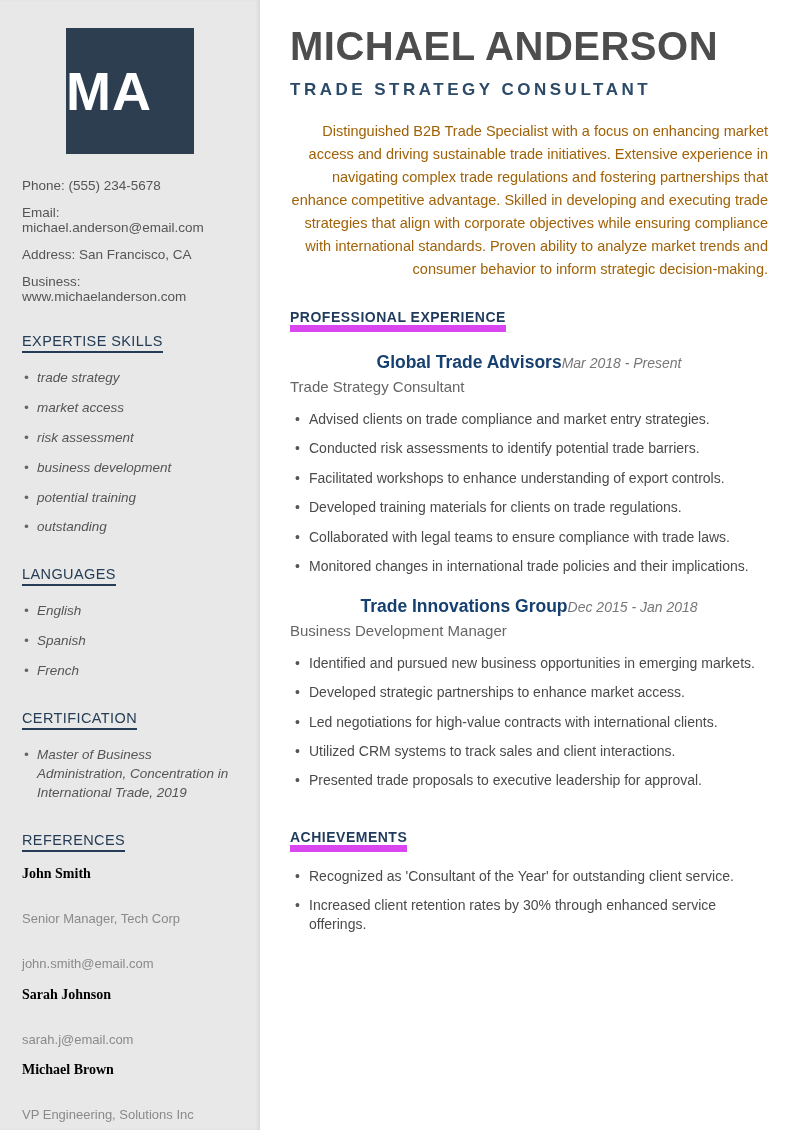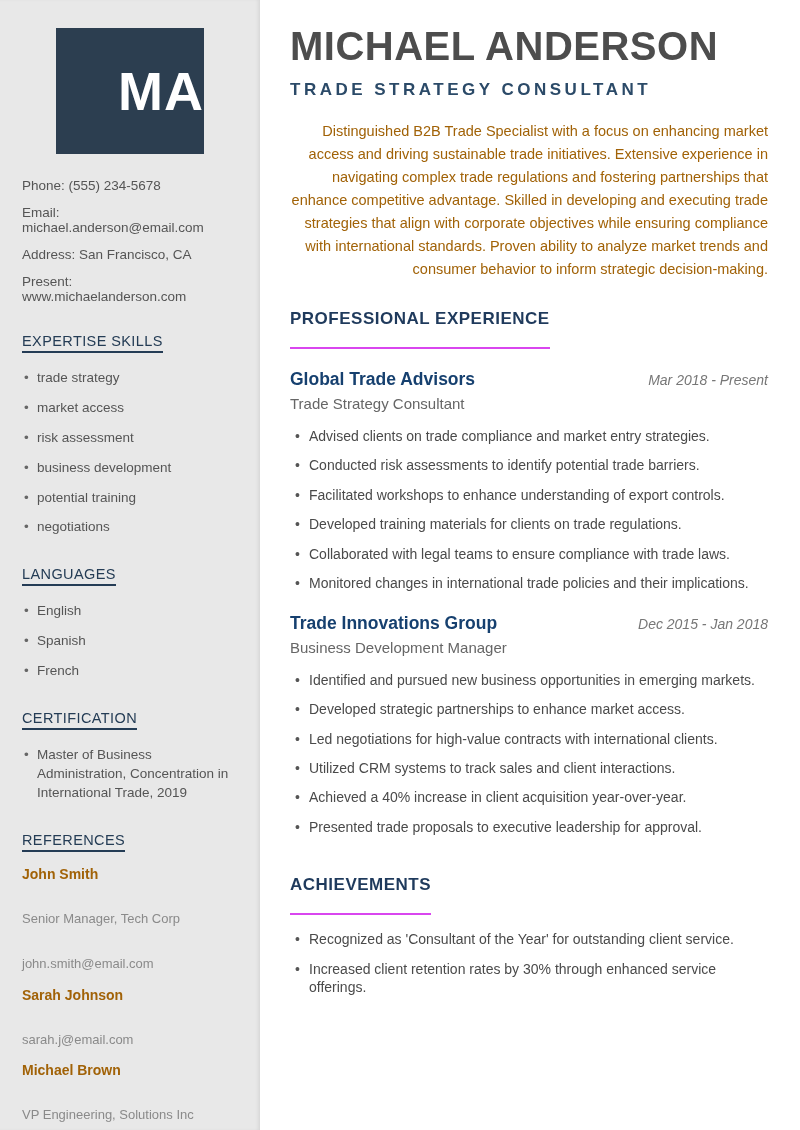--- a/index.html
+++ b/index.html
@@ -12,51 +12,51 @@
   }
   
   .sidebar {
     width: 260px; min-width: 260px;
     background: #e8e8e8;
     padding: 28px 22px;
     box-sizing: border-box;
     box-shadow: inset -3px 0 4px -2px rgba(0,0,0,0.10);
   }
   .avatar {
-    width: 148px; height: 126px;
+    width: 128px; height: 126px;
     background: #2c3e50;
     margin: 0 auto;
-    display: flex; align-items: center; justify-content: flex-end;
+    display: flex; align-items: center; justify-content: flex-start;
   }
   .avatar-initials {
     color: #ffffff; font-size: 54px; font-weight: bold; letter-spacing: 1px;
   }
   .contact { margin-top: 24px; }
   .contact-line { font-size: 13.5px; color: #555555; margin-bottom: 12px; }
   .side-section { margin-top: 28px; }
   .side-heading {
     display: inline-block;
     font-size: 14.5px; font-weight: normal; color: #243c55;
     letter-spacing: 0.4px;
     border-bottom: 2px solid #243c55;
     padding-bottom: 2px;
     margin: 0;
   }
-  .side-list { list-style: none; margin: 16px 0 0; padding: 0; }
+  .side-list { list-style: none; margin: 16px 0 0; padding: 0; font-style: italic; }
   .side-list li {
     position: relative; padding-left: 15px;
     font-size: 13.5px; color: #555555;
     margin-bottom: 11px; line-height: 1.4;
   }
   .side-list li::before {
     content: "\2022"; position: absolute; left: 2px; color: #666666;
   }
   .ref-block { margin-top: 6px; }
   .ref { margin-top: 14px; }
-  .ref-name { font-size: 14px; font-weight: bold; color: #a16207; margin-bottom: 3px; }
+  .ref-name { font-size: 14px; font-weight: bold; color: #000000; margin-bottom: 3px; font-family: Liberation Serif, serif; }
   .ref-role, .ref-email { font-size: 13px; color: #8a8a8a; line-height: 17.5px; margin-top: 28px; }
   
   .main {
     flex: 1;
     padding: 24px 32px 0 30px;
     box-sizing: border-box;
   }
   .name {
     margin: 0;
     font-size: 40px; font-weight: bold; color: #4d4d4d; letter-spacing: 0.5px;
@@ -65,28 +65,28 @@
   .job-title {
     margin: 12px 0 0;
     font-size: 17px; font-weight: bold; color: #2b4a68; letter-spacing: 3.5px;
   }
   .summary {
     margin: 20px 0 0;
     font-size: 14.5px; line-height: 23px; color: #a16207; text-align: right;
   }
   .main-heading {
     display: inline-block;
-    font-size: 17px; font-weight: bold; color: #1f3a5c;
+    font-size: 14px; font-weight: bold; color: #1f3a5c;
     letter-spacing: 0.5px;
-    border-bottom: 2px solid #d946ef;
-    padding-bottom: 18px;
+    border-bottom: 7px solid #d946ef;
+    padding-bottom: 0;
     margin: 28px 0 0;
   }
   .job { margin-top: 20px; }
-  .job-head { display: flex; justify-content: space-between; align-items: baseline; }
+  .job-head { display: flex; justify-content: center; align-items: baseline; }
   .company { font-size: 17.5px; font-weight: bold; color: #16406f; }
   .dates { font-size: 14px; font-style: italic; color: #777777; }
   .role { font-size: 15px; color: #666666; margin-top: 5px; }
   .main-list { list-style: none; margin: 15px 0 0; padding: 0; }
   .main-list li {
     position: relative; padding-left: 19px;
     font-size: 14px; color: #4a4a4a;
     margin-bottom: 10.5px; line-height: 1.35;
   }
   .main-list li::before {
@@ -101,33 +101,33 @@
 
   <aside class="sidebar">
     <div class="avatar">
       <span class="avatar-initials">MA</span>
     </div>
 
     <div class="contact">
       <div class="contact-line">Phone: (555) 234-5678</div>
       <div class="contact-line">Email: michael.anderson@email.com</div>
       <div class="contact-line">Address: San Francisco, CA</div>
-      <div class="contact-line">Present: www.michaelanderson.com</div>
+      <div class="contact-line">Business: www.michaelanderson.com</div>
     </div>
 
     <section class="side-section">
       <h3 class="side-heading">EXPERTISE SKILLS</h3>
       <ul class="side-list">
 
       <li>trade strategy</li>
           <li>market access</li>
           <li>risk assessment</li>
           <li>business development</li>
           <li>potential training</li>
-          <li>negotiations</li>
+          <li>outstanding</li>
         </ul>
     </section>
 
     <section class="side-section">
       <h3 class="side-heading">LANGUAGES</h3>
       <ul class="side-list">
 
       <li>English</li>
           <li>Spanish</li>
           <li>French</li>
@@ -196,21 +196,20 @@
           <span class="company">Trade Innovations Group</span>
           <span class="dates">Dec 2015 - Jan 2018</span>
         </div>
         <div class="role">Business Development Manager</div>
         <ul class="main-list">
 
         <li>Identified and pursued new business opportunities in emerging markets.</li>
             <li>Developed strategic partnerships to enhance market access.</li>
             <li>Led negotiations for high-value contracts with international clients.</li>
             <li>Utilized CRM systems to track sales and client interactions.</li>
-            <li>Achieved a 40% increase in client acquisition year-over-year.</li>
             <li>Presented trade proposals to executive leadership for approval.</li>
           </ul>
       </div>
     </section>
 
     <section class="achievements">
       <h3 class="main-heading">ACHIEVEMENTS</h3>
       <ul class="main-list">
 
           <li>Recognized as 'Consultant of the Year' for outstanding client service.</li>

